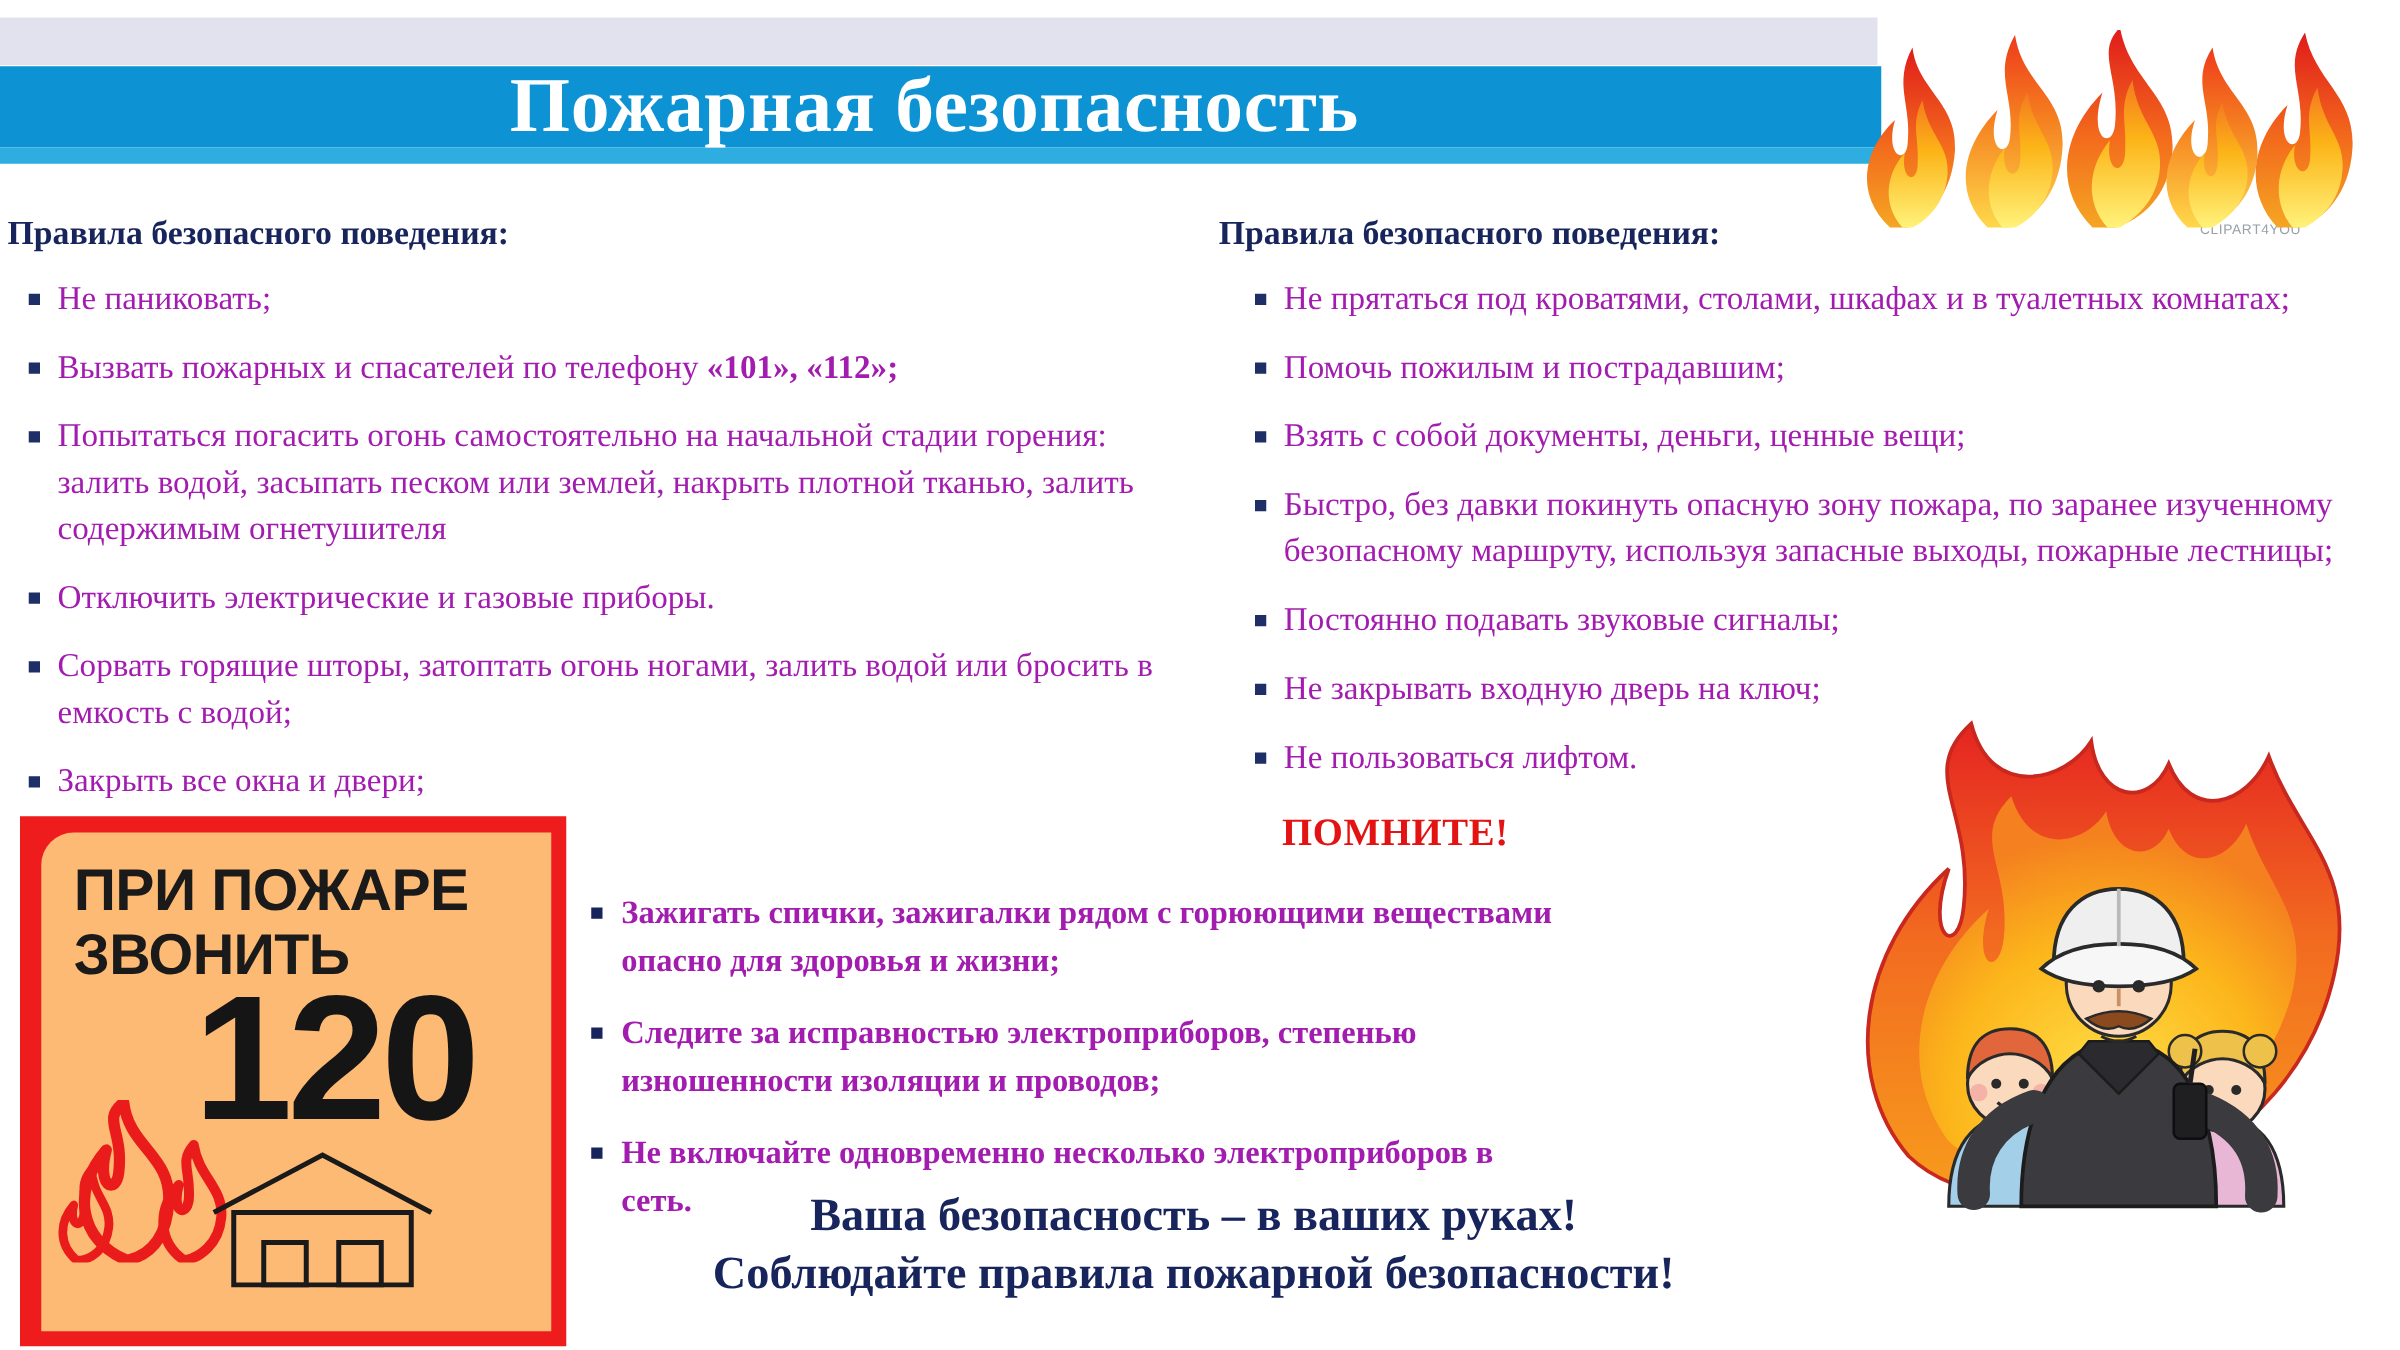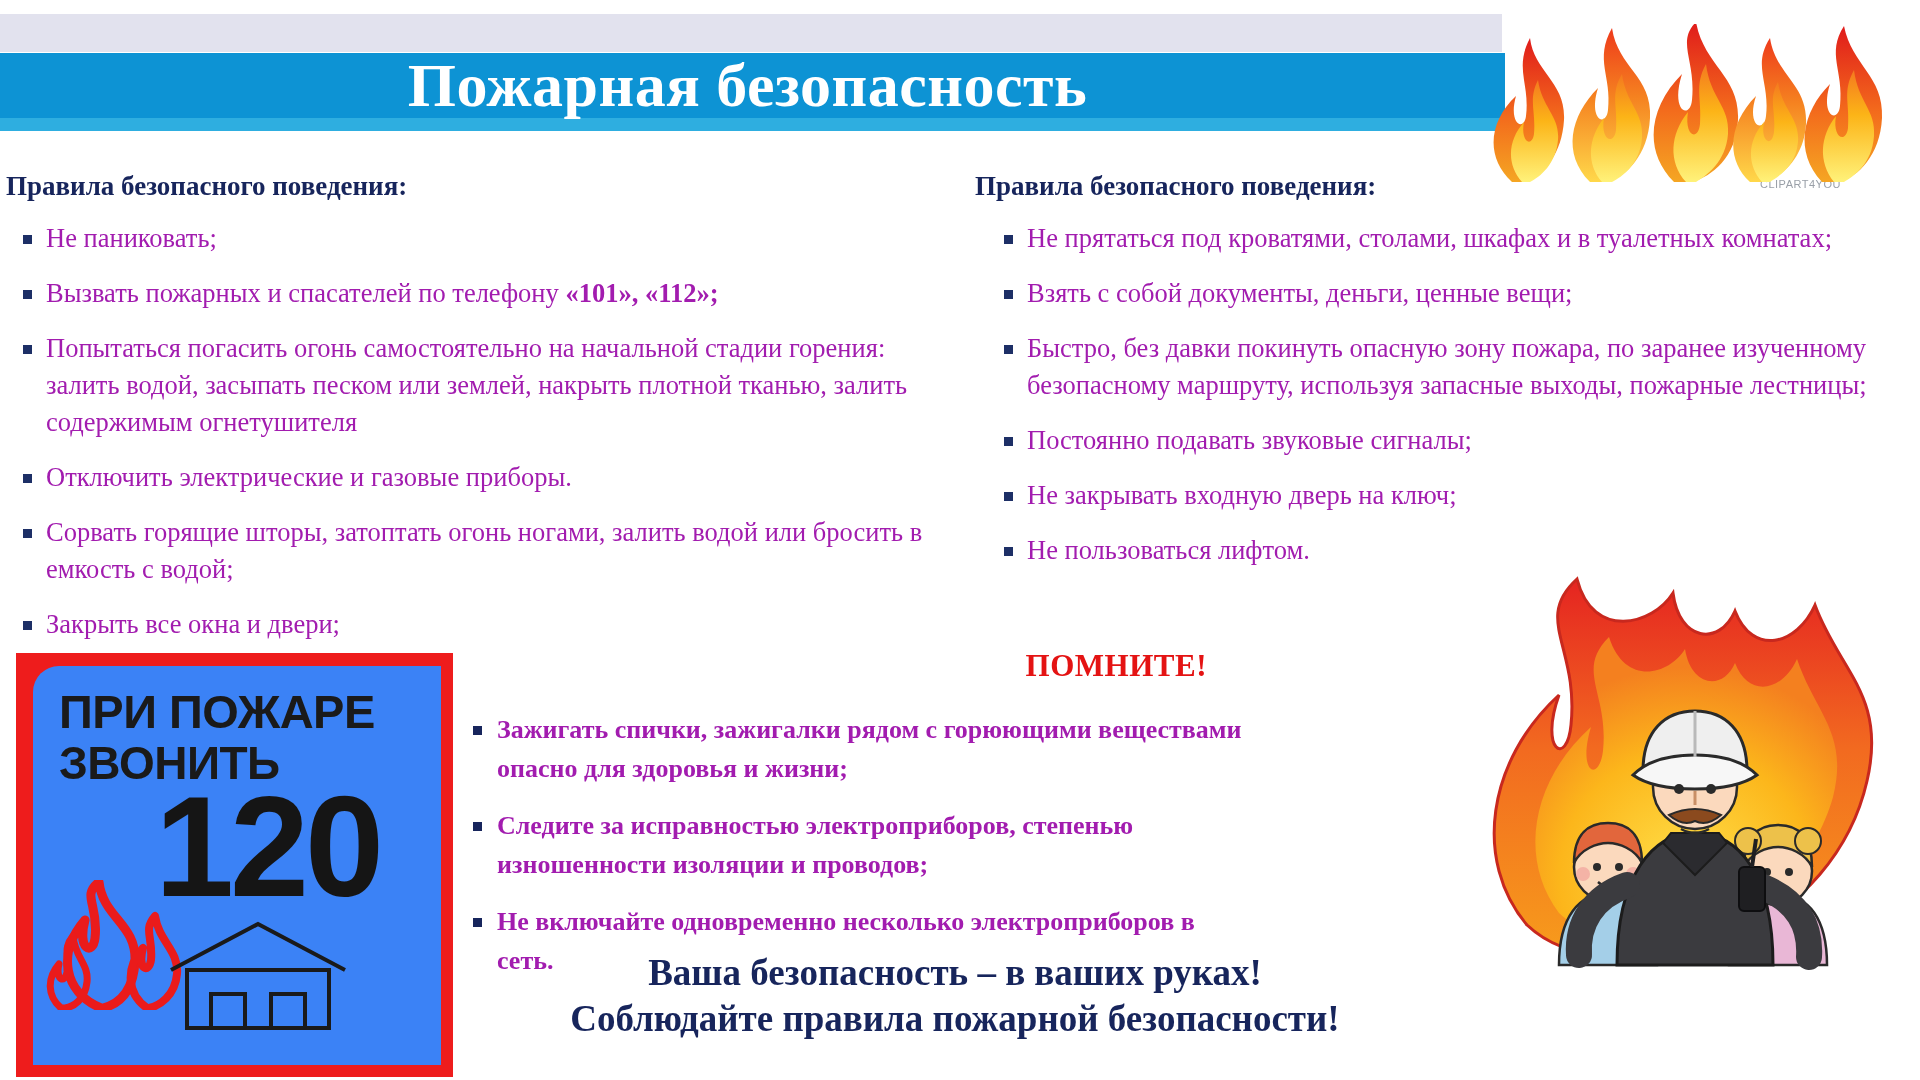--- a/index.html
+++ b/index.html
@@ -69,21 +69,21 @@
   #right-col ul.rules li{ padding-left:52px; }
   #right-col ul.rules li::before{ left:29px; }
 
   
   #sign{
     position:absolute; left:16px; top:653px; width:437px; height:424px;
     background:#ee1c1c;
     padding:13px 12px 12px 17px;
   }
   #sign-inner{
-    width:100%; height:100%; background:#3b82f6;
+    width:100%; height:100%; background:#fdba74;
     border-top-left-radius:26px;
     position:relative; overflow:hidden;
   }
   #sign-l1{
     position:absolute; left:26px; top:21px;
     font-family:"Liberation Sans", sans-serif;
     font-weight:700; font-size:47px; line-height:50px;
     color:#1a1a1a; letter-spacing:-.5px; white-space:nowrap;
   }
   #sign-l2{
@@ -176,20 +176,21 @@
     <li>Отключить электрические и газовые приборы.</li>
     <li>Сорвать горящие шторы, затоптать огонь ногами, залить водой или бросить в емкость с водой;</li>
     <li>Закрыть все окна и двери;</li>
   </ul>
 </div>
 
 <div id="right-col">
   <div class="col-head">Правила безопасного поведения:</div>
   <ul class="rules">
     <li>Не прятаться под кроватями, столами, шкафах и в туалетных комнатах;</li>
+    <li>Помочь пожилым и пострадавшим;</li>
     <li>Взять с собой документы, деньги, ценные вещи;</li>
     <li>Быстро, без давки покинуть опасную зону пожара, по заранее изученному безопасному маршруту, используя запасные выходы, пожарные лестницы;</li>
     <li>Постоянно подавать звуковые сигналы;</li>
     <li>Не закрывать входную дверь на ключ;</li>
     <li>Не пользоваться лифтом.</li>
   </ul>
 </div>
 
 <div id="sign">
   <div id="sign-inner">

